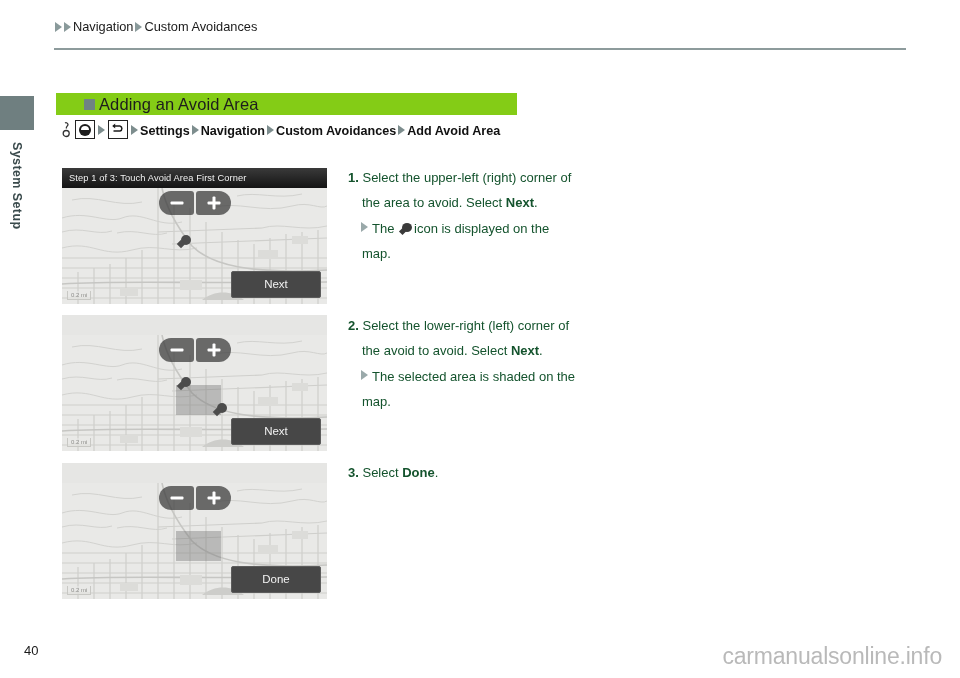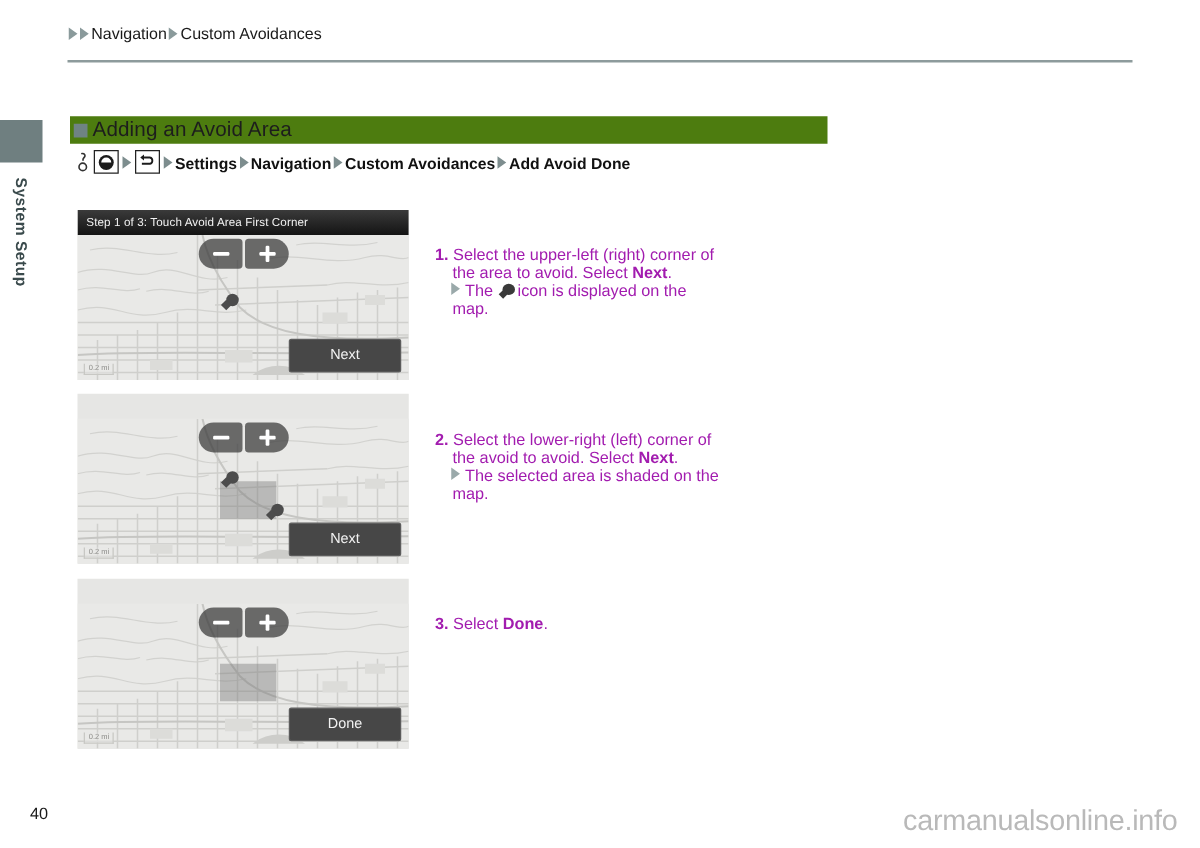--- a/index.html
+++ b/index.html
@@ -62,22 +62,23 @@
     position: absolute;
     left: 54px; top: 48px;
     width: 852px; height: 2px;
     background: #8d9b9c;
   }
 
   
   #section-bar {
     position: absolute;
     left: 56px; top: 93px;
-    width: 606px; height: 22px;
-    background: #4d7c0f;
+    width: 436px; height: 22px;
+    background: #84cc16;
+    padding-left: 25px;
   }
   #section-bar-inner {
     display: flex; align-items: center;
     height: 100%;
   }
   #section-square {
     width: 11px; height: 11px;
     background: #6f8384;
     margin-left: 3px; margin-right: 4px;
     flex: none;
@@ -140,23 +141,22 @@
     background: #fff;
   }
   .icon-box .arrow-svg { position: absolute; left: 1px; top: 1px; }
 
   
   .instr {
     position: absolute;
     left: 348px;
     width: 228px;
     font-size: 13px;
-    line-height: 14px;
-    color: #a21caf;
-    margin-top: 32px;
+    line-height: 25px;
+    color: #14532d;
   }
   .instr .line1 { text-indent: -14px; padding-left: 14px; }
   .instr .num { font-weight: bold; }
   .instr b { font-weight: bold; }
   .sub {
     display: block;
     margin-top: 1px;
     padding-left: 14px;
     text-indent: -1px;
   }
@@ -338,21 +338,21 @@
   <span class="icon-hand">
     <svg width="9" height="16" viewBox="0 0 9 16">
       <path d="M3 1 a2 2 0 0 1 3 1.6 c0 1.2 -1.6 1.8 -1.6 3 l0 1" fill="none" stroke="#333" stroke-width="1.3"></path>
       <circle cx="4.2" cy="11.5" r="3" fill="none" stroke="#333" stroke-width="1.3"></circle>
     </svg>
   </span><span class="icon-circle"><span class="disc"></span></span><span class="tri dark"></span><span class="icon-box">
     <svg class="arrow-svg" width="15" height="14" viewBox="0 0 15 14">
       <path d="M10 4 L3.5 4 M10 4 a2.6 2.6 0 0 1 0 5 L3.5 9" fill="none" stroke="#1c1c1c" stroke-width="1.5"></path>
       <path d="M5.2 1.6 L2.2 4 L5.2 6.4 Z" fill="#1c1c1c"></path>
     </svg>
-  </span><span class="tri dark"></span><span class="seg">Settings</span><span class="tri dark"></span><span class="seg">Navigation</span><span class="tri dark"></span><span class="seg">Custom Avoidances</span><span class="tri dark"></span><span class="seg">Add Avoid Done</span>
+  </span><span class="tri dark"></span><span class="seg">Settings</span><span class="tri dark"></span><span class="seg">Navigation</span><span class="tri dark"></span><span class="seg">Custom Avoidances</span><span class="tri dark"></span><span class="seg">Add Avoid Area</span>
 </div>
 
 <div class="instr" style="top:165px;">
   <div class="line1">
     <span class="num">1.</span>
     <span>Select the upper-left (right) corner of the area to avoid. Select </span><b>Next</b><span>.</span>
   </div>
   <div class="sub">
     <span class="stri"></span><span class="sub-text">The </span><span class="pin-inline"><span class="head"></span><span class="tail"></span></span><span class="sub-text">icon is displayed on the map.</span>
   </div>

